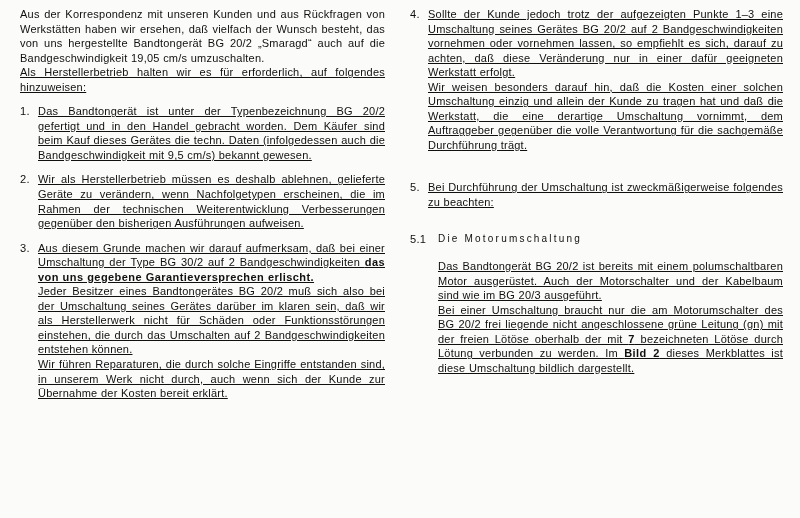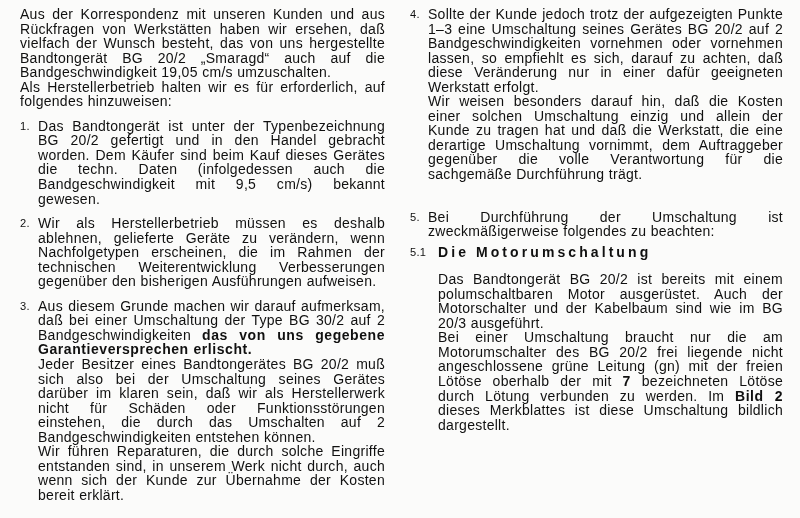--- a/index.html
+++ b/index.html
@@ -29,35 +29,36 @@
     flex: 0 0 365px;
   }
   .col-right {
     width: 373px;
     flex: 0 0 373px;
   }
 
   
   p {
     margin: 0;
-    font-size: 14px;
+    font-size: 11px;
     line-height: 14.55px;
     text-align: justify;
     text-justify: inter-word;
     letter-spacing: 0.02em;
     word-spacing: 0.02em;
     -webkit-font-smoothing: none;
   }
   p.last-flush {
     text-align-last: left;
+    text-decoration: underline;
   }
   .gap-para { }
   .gap-item { margin-top: 10px; }
   .gap-big  { margin-top: 28px; }
-  .gap-sub  { margin-top: 6px; }
+  .gap-sub  { margin-top: 22px; }
   .gap-subbody { margin-top: 13px; }
 
   
   .row {
     display: flex;
     align-items: flex-start;
   }
   .marker {
     flex: 0 0 auto;
     font-size: 11.1px;
@@ -68,23 +69,23 @@
   .marker-w28 { width: 28px; }
   .row .body { flex: 1 1 auto; min-width: 0; }
 
   
   .indent-sub { padding-left: 28px; }
 
   b, .bold { font-weight: bold; letter-spacing: 0.04em; }
 
   h3.subhead {
     margin: 0;
-    font-size: 14px;
+    font-size: 10px;
     line-height: 14.55px;
-    font-weight: bold;
+    font-weight: normal;
     letter-spacing: 0.22em;
   }
 </style>
 </head>
 <body>
 
 <div class="sheet">
 
   <div class="col">
 

